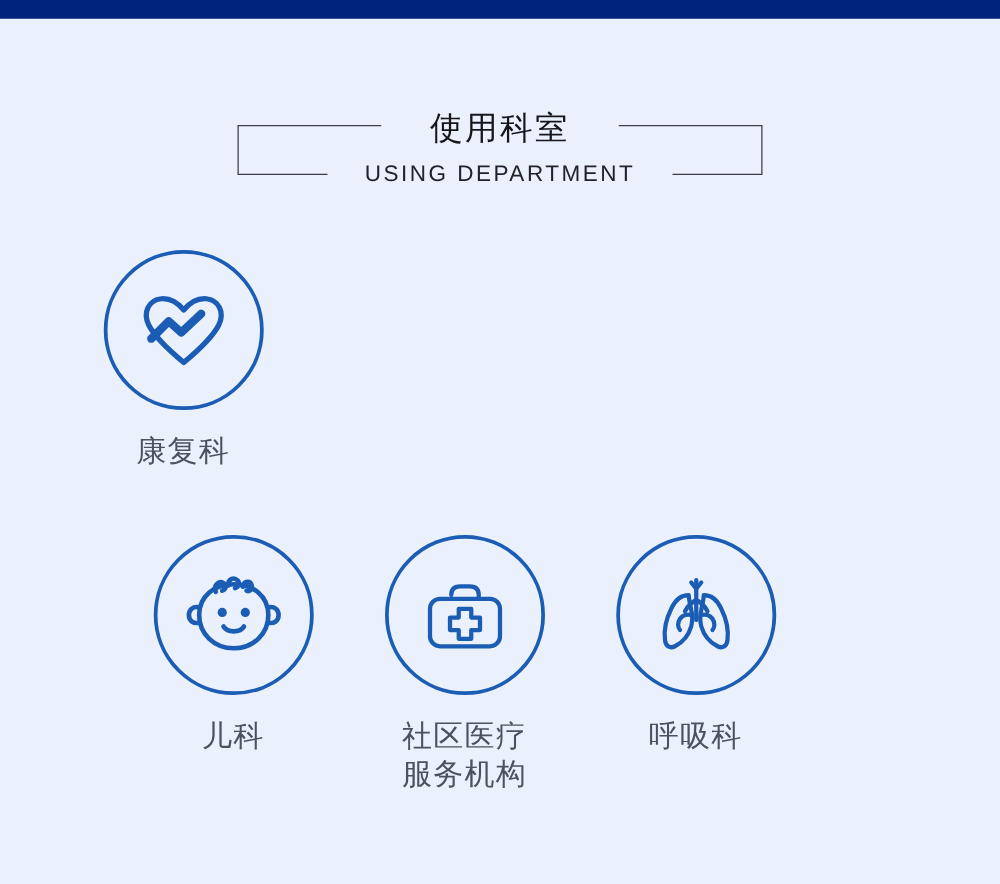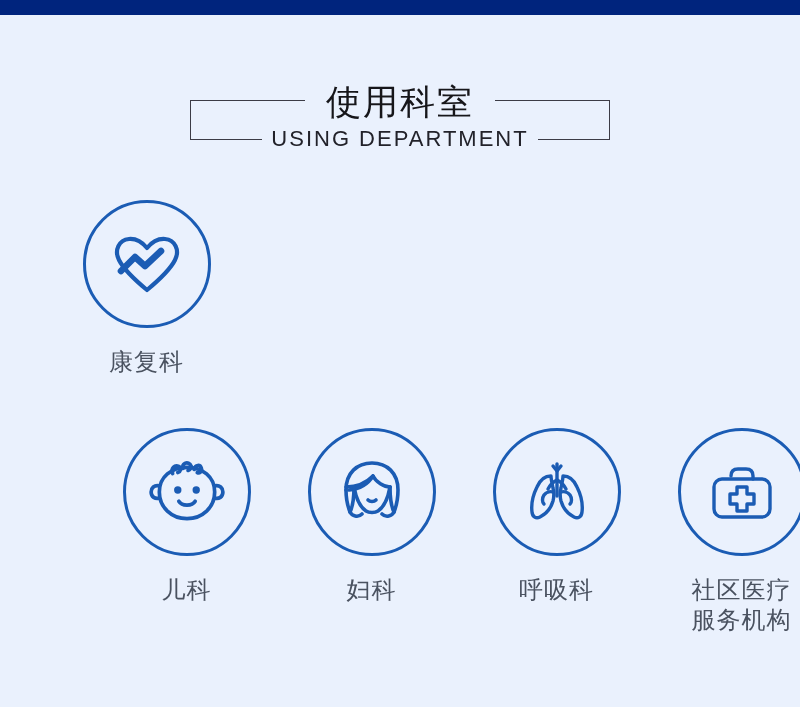--- a/index.html
+++ b/index.html
@@ -57,34 +57,34 @@
     width: 276px;
     height: 24px;
     background: #eaf1fd;
   }
   .title-cn {
     position: absolute;
     left: 0;
     top: -6px;
     width: 800px;
     text-align: center;
-    font-size: 35px;
+    font-size: 26px;
     line-height: 44px;
     letter-spacing: 2px;
     color: #16161a;
     font-weight: 400;
     white-space: nowrap;
   }
   .title-en {
     position: absolute;
     left: 0;
     top: 39px;
     width: 800px;
     text-align: center;
-    font-size: 22px;
+    font-size: 18px;
     line-height: 28px;
     letter-spacing: 2.0px;
     color: #22222a;
     font-weight: 400;
     white-space: nowrap;
   }
 
   
   .grid {
     position: absolute;
@@ -176,59 +176,44 @@
           <path d="M36 17 C35 12 40 10 43 13 C45 15 44 18 41 19"></path>
           <path d="M47 18 C48 13 53 13 54 17 C55 20 52 22 50 21"></path>
           <circle cx="31" cy="38" r="3.6" fill="#1b5cb4" stroke="none"></circle>
           <circle cx="49" cy="38" r="3.6" fill="#1b5cb4" stroke="none"></circle>
           <path d="M32 49 C35 54 45 54 48 49"></path>
         </svg>
       </div>
       <div class="label">儿科</div>
     </div>
 
+
     <div class="cell">
       <div class="circle">
-        <svg width="80" height="80" viewBox="0 0 80 80" fill="none" stroke="#1b5cb4" stroke-width="3.6" stroke-linecap="round" stroke-linejoin="round">
-          <path d="M14 38 C14 21 25 11 40 11 C55 11 66 21 66 38 C66 47 64 55 62 60"></path>
-          <path d="M18 60 C16 55 14 47 14 38"></path>
-          <path d="M22 35 C24 46 28 55 34 59 C37 61 43 61 46 59 C52 55 56 46 58 35"></path>
-          <path d="M14 35 C24 35 34 31 41 24 C44 30 52 35 58 35"></path>
-          <path d="M41 24 C36 32 27 37 17 38"></path>
-          <path d="M22 35 C22 46 21 54 18 60 C20 64 26 66 30 62"></path>
-          <path d="M58 35 C58 46 59 54 62 60 C60 64 54 66 50 62"></path>
-          <path d="M36 48 C38 50 42 50 44 48"></path>
-        </svg>
-      </div>
-      <div class="label">妇科</div>
+        <svg width="80" height="80" viewBox="0 0 80 80" fill="none" stroke="#1b5cb4" stroke-width="3.4" stroke-linecap="round" stroke-linejoin="round">
+          <path d="M29 24 C29 19 32 17 36 17 L44 17 C48 17 51 19 51 24 L51 27"></path>
+          <rect x="12" y="27" width="56" height="38" rx="8"></rect>
+          <path d="M35 35 L45 35 L45 42 L52 42 L52 52 L45 52 L45 59 L35 59 L35 52 L28 52 L28 42 L35 42 Z"></path>
+        </svg>
+      </div>
+      <div class="label">社区医疗
+服务机构</div>
     </div>
 
     <div class="cell">
       <div class="circle">
         <svg width="80" height="80" viewBox="0 0 80 80" fill="none" stroke="#1b5cb4" stroke-width="3.4" stroke-linecap="round" stroke-linejoin="round">
           <path d="M40 12 L40 44"></path>
           <path d="M36 14 L40 19 L44 14"></path>
           <path d="M40 28 C36 30 33 33 31 37"></path>
           <path d="M40 28 C44 30 47 33 49 37"></path>
           <path d="M34 24 C28 24 23 28 20 35 C16 43 14 52 15 60 C15.5 65 19 67 23 65 C29 62 34 56 36 49 C37 45 37 40 36 36 C35 31 34 27 34 24 Z"></path>
           <path d="M46 24 C52 24 57 28 60 35 C64 43 66 52 65 60 C64.5 65 61 67 57 65 C51 62 46 56 44 49 C43 45 43 40 44 36 C45 31 46 27 46 24 Z"></path>
           <path d="M36 40 C33 39 29 40 27 43 C25 46 25 50 27 52"></path>
           <path d="M44 40 C47 39 51 40 53 43 C55 46 55 50 53 52"></path>
         </svg>
       </div>
       <div class="label">呼吸科</div>
     </div>
 
-    <div class="cell">
-      <div class="circle">
-        <svg width="80" height="80" viewBox="0 0 80 80" fill="none" stroke="#1b5cb4" stroke-width="3.4" stroke-linecap="round" stroke-linejoin="round">
-          <path d="M29 24 C29 19 32 17 36 17 L44 17 C48 17 51 19 51 24 L51 27"></path>
-          <rect x="12" y="27" width="56" height="38" rx="8"></rect>
-          <path d="M35 35 L45 35 L45 42 L52 42 L52 52 L45 52 L45 59 L35 59 L35 52 L28 52 L28 42 L35 42 Z"></path>
-        </svg>
-      </div>
-      <div class="label">社区医疗
-服务机构</div>
-    </div>
-
   </div>
 
 </div>
 
 </body></html>

